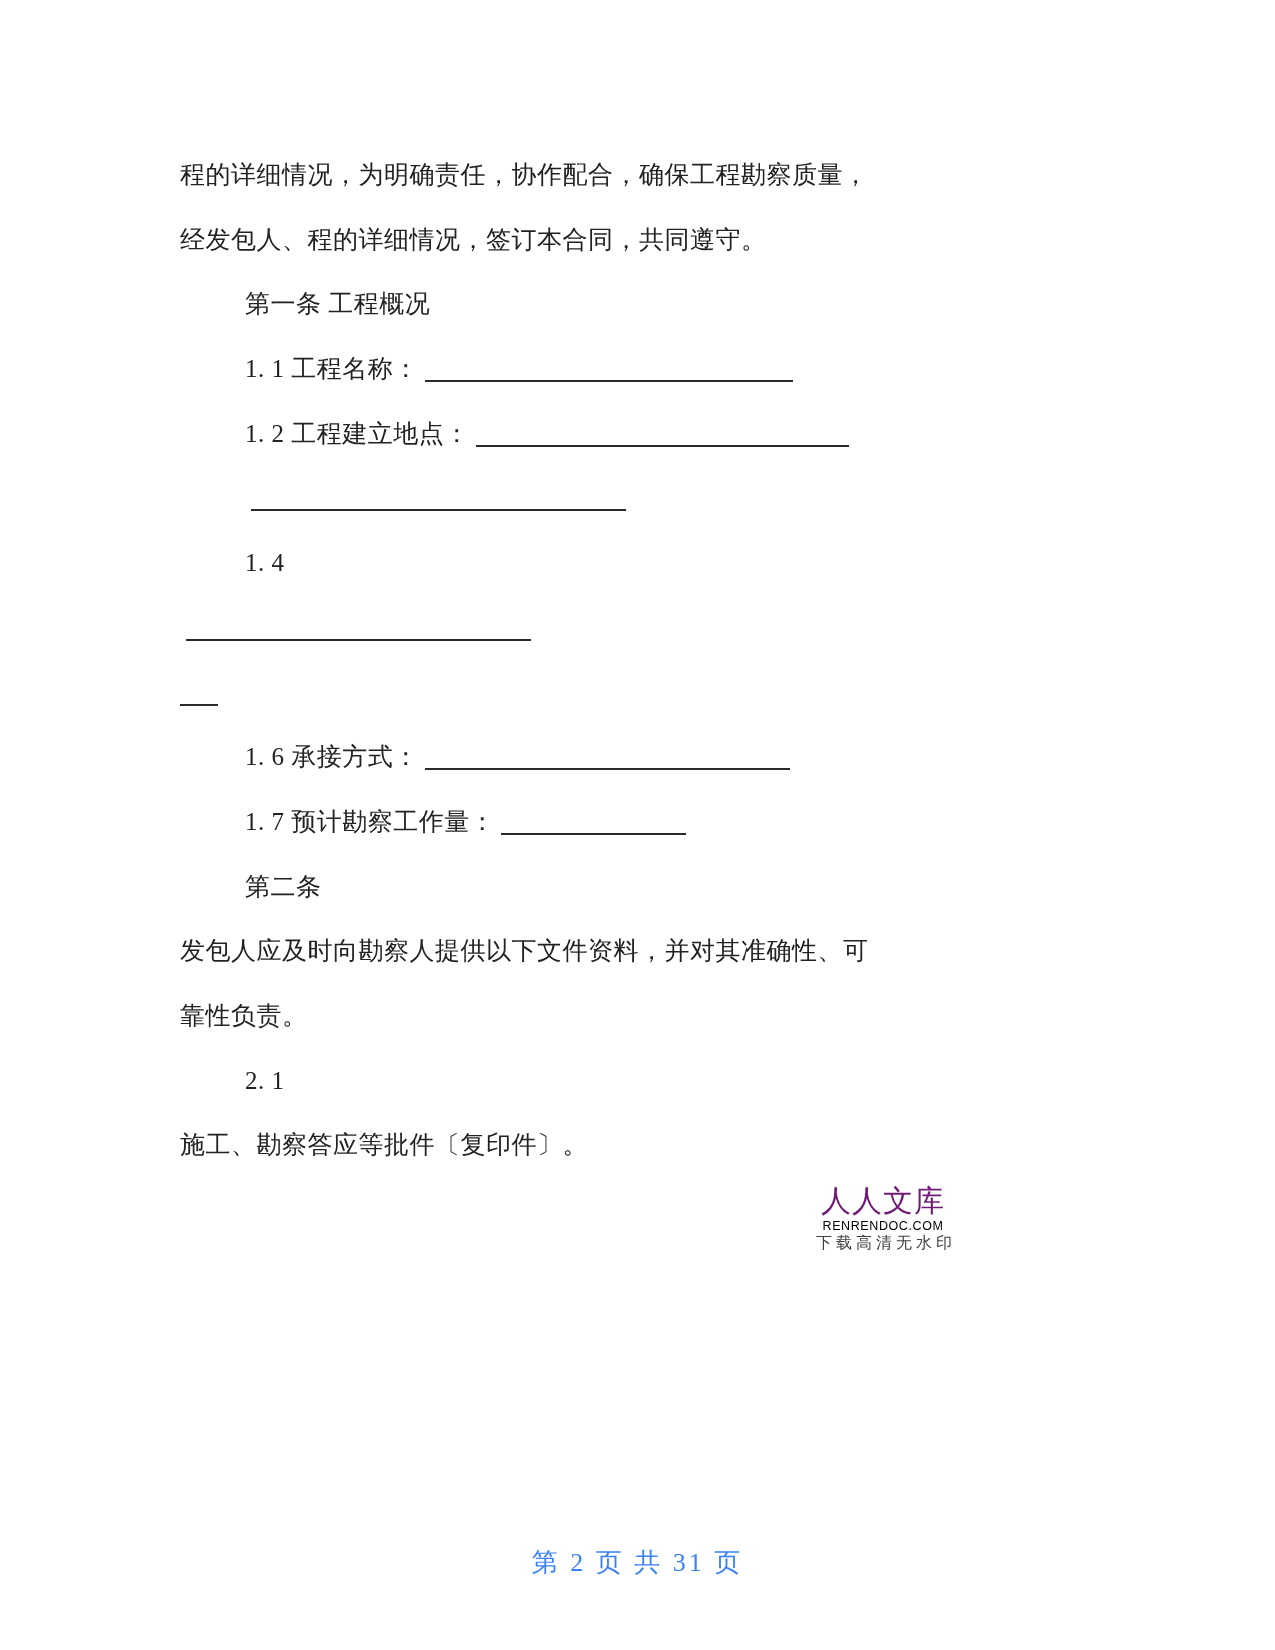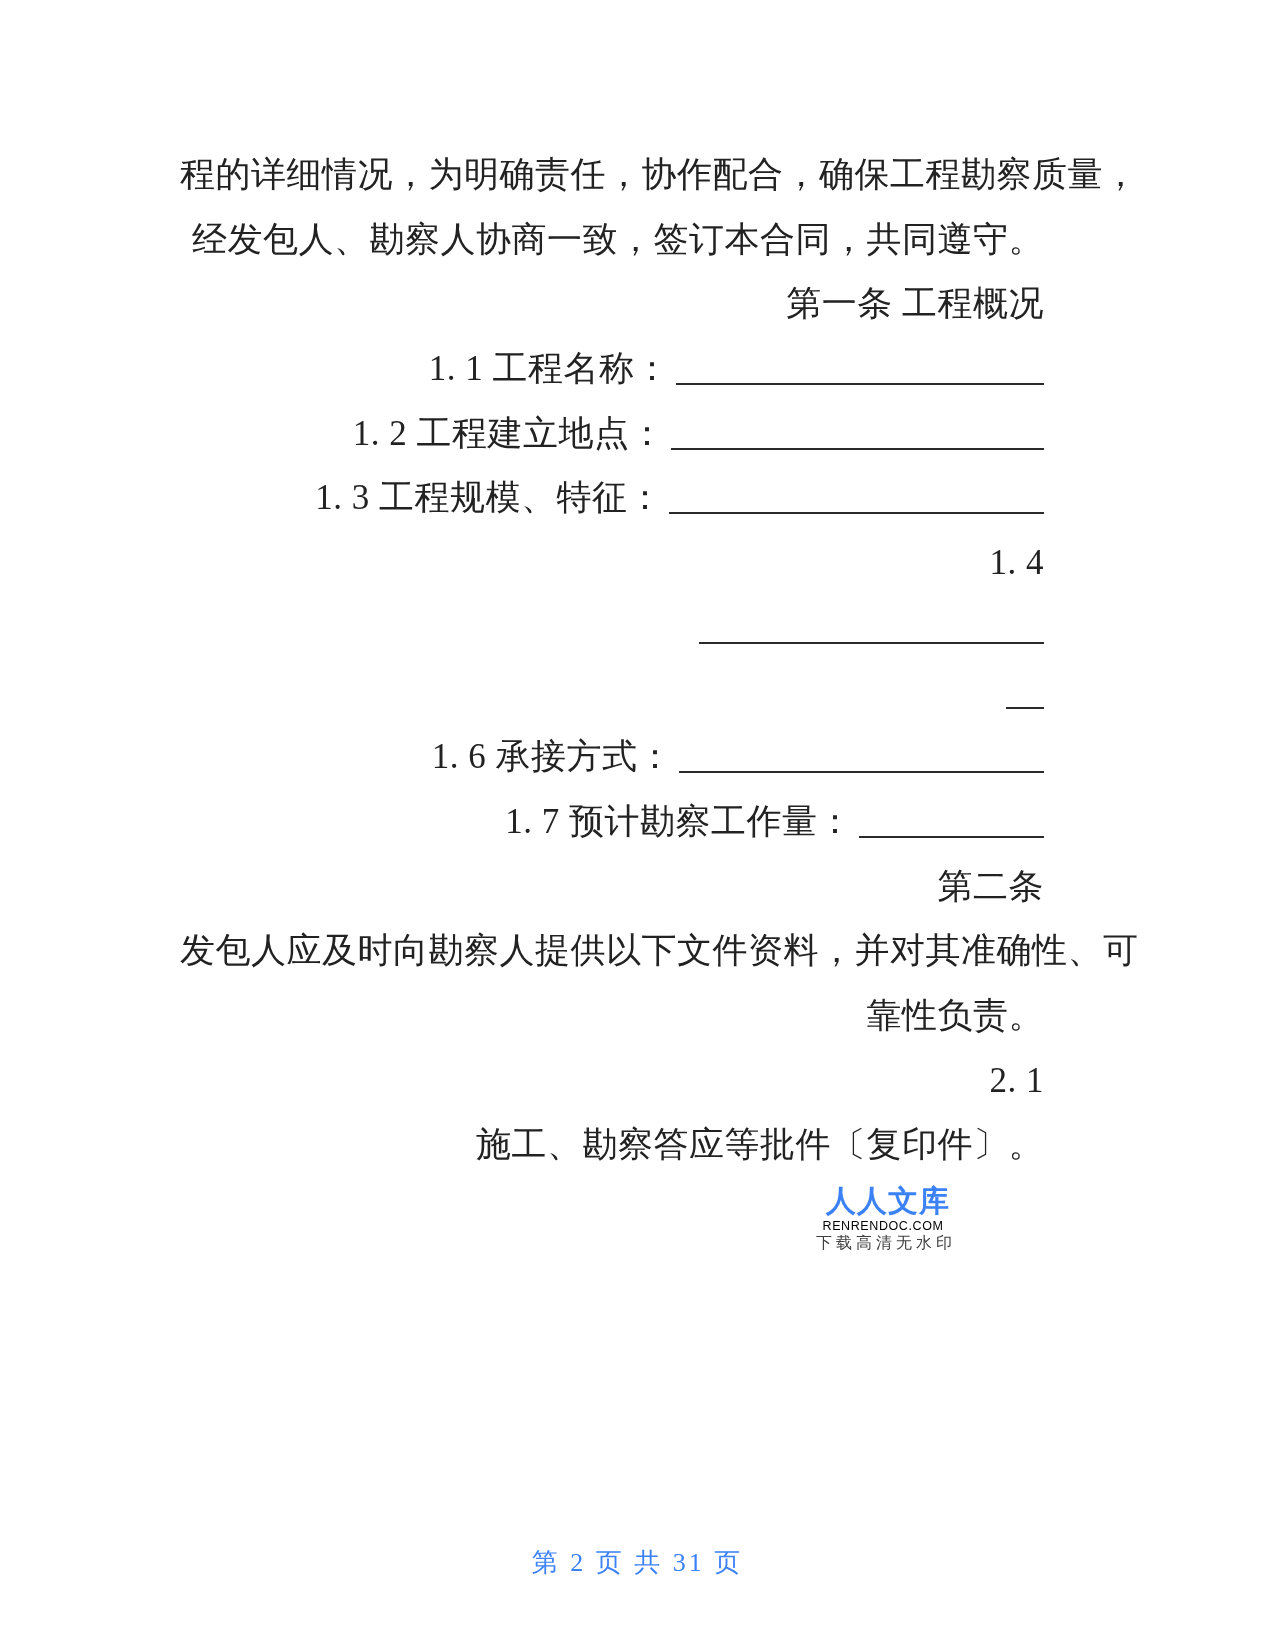--- a/index.html
+++ b/index.html
@@ -14,49 +14,47 @@
   }
   .content {
     position: absolute;
     left: 180px;
     top: 143px;
     width: 864px;
   }
   .line {
     height: 64.7px;
     line-height: 64.7px;
-    font-size: 35px;
+    font-size: 25px;
     white-space: nowrap;
     letter-spacing: 0.5px;
-    text-align: right;
   }
   .line.indent { padding-left: 65px; }
   .blank {
     display: inline-block;
     border-bottom: 2px solid #2b2b2b;
     height: 1em;
     vertical-align: -5px;
     margin-left: 6px;
   }
   .watermark {
     position: absolute;
     left: 816px;
     top: 1184px;
     width: 134px;
     text-align: center;
     font-family: "Liberation Sans", sans-serif;
   }
   .wm-title {
     font-size: 30px;
-    font-weight: bold;
-    color: #3b82f6;
+    font-weight: normal;
+    color: #701a75;
     letter-spacing: 1px;
     line-height: 34px;
     white-space: nowrap;
-    text-align: right;
   }
   .wm-domain {
     font-size: 12.5px;
     color: #000000;
     letter-spacing: 0.6px;
     line-height: 16px;
     white-space: nowrap;
   }
   .wm-tagline {
     font-size: 16px;
@@ -81,37 +79,37 @@
 
 <div class="page">
 
   <div class="content">
 
     <div class="line">
       <span>程的详细情况，为明确责任，协作配合，确保工程勘察质量，</span>
     </div>
 
     <div class="line">
-      <span>经发包人、勘察人协商一致，签订本合同，共同遵守。</span>
+      <span>经发包人、程的详细情况，签订本合同，共同遵守。</span>
     </div>
 
     <div class="line indent">
       <span>第一条  工程概况</span>
     </div>
 
     <div class="line indent">
       <span>1. 1  工程名称：</span><span class="blank" style="width:368px"></span>
     </div>
 
     <div class="line indent">
       <span>1. 2  工程建立地点：</span><span class="blank" style="width:373px"></span>
     </div>
 
     <div class="line indent">
-      <span>1. 3  工程规模、特征：</span><span class="blank" style="width:375px"></span>
+      <span class="blank" style="width:375px"></span>
     </div>
 
     <div class="line indent">
       <span>1. 4</span>
     </div>
 
 
 
     <div class="line">
       <span class="blank" style="width:345px"></span>

